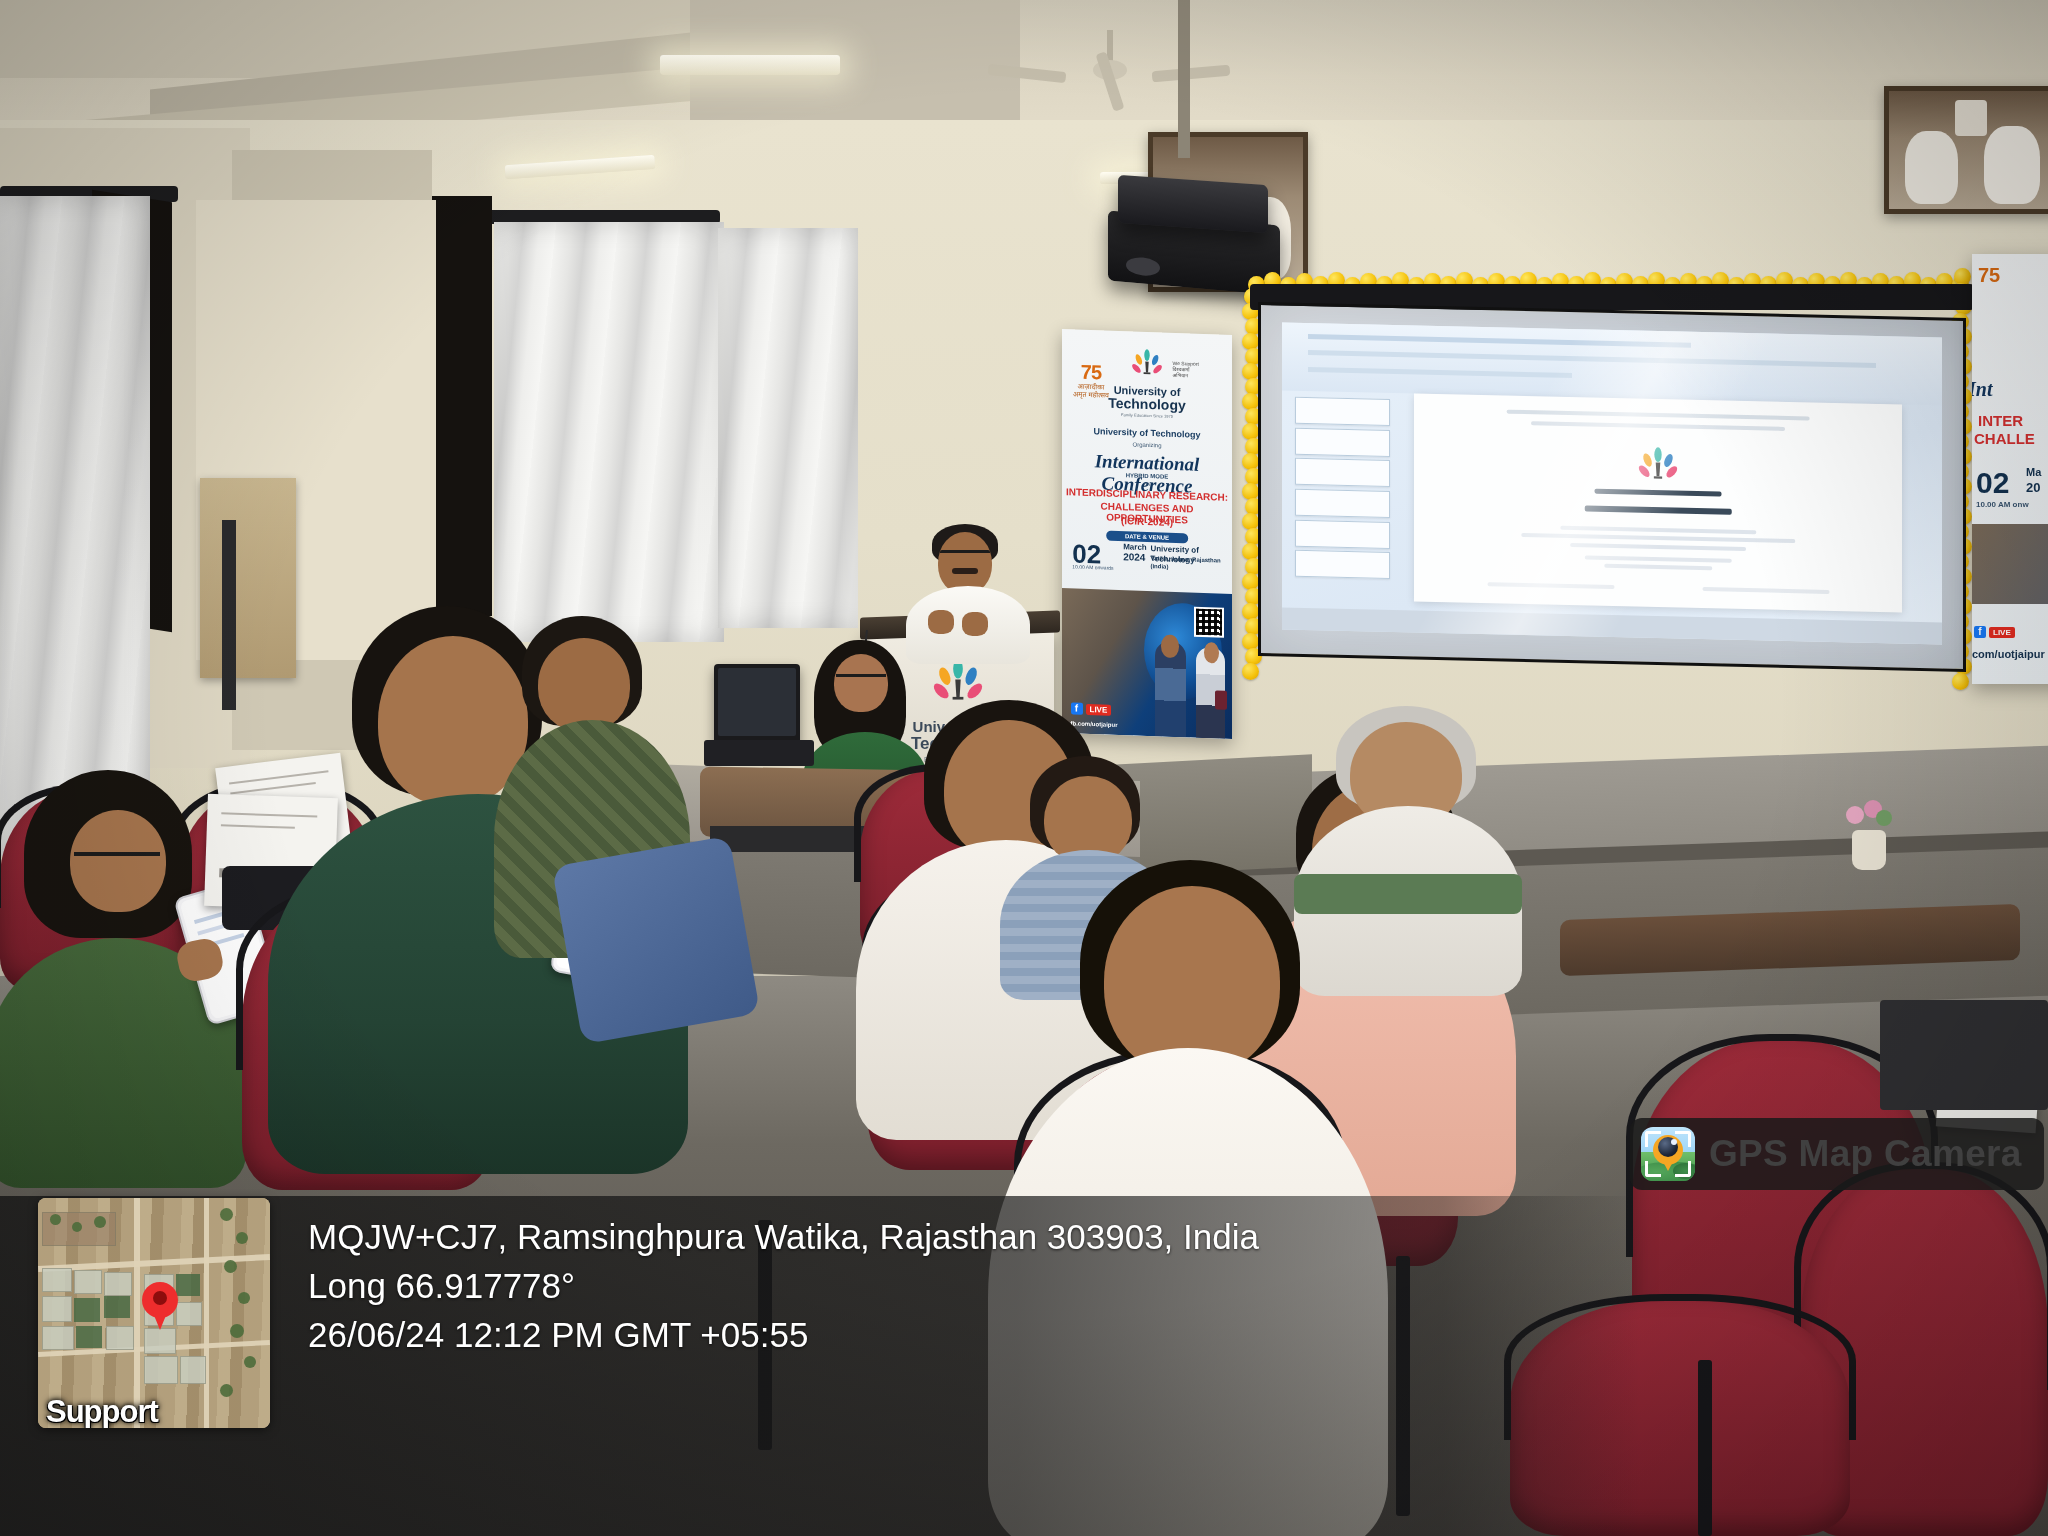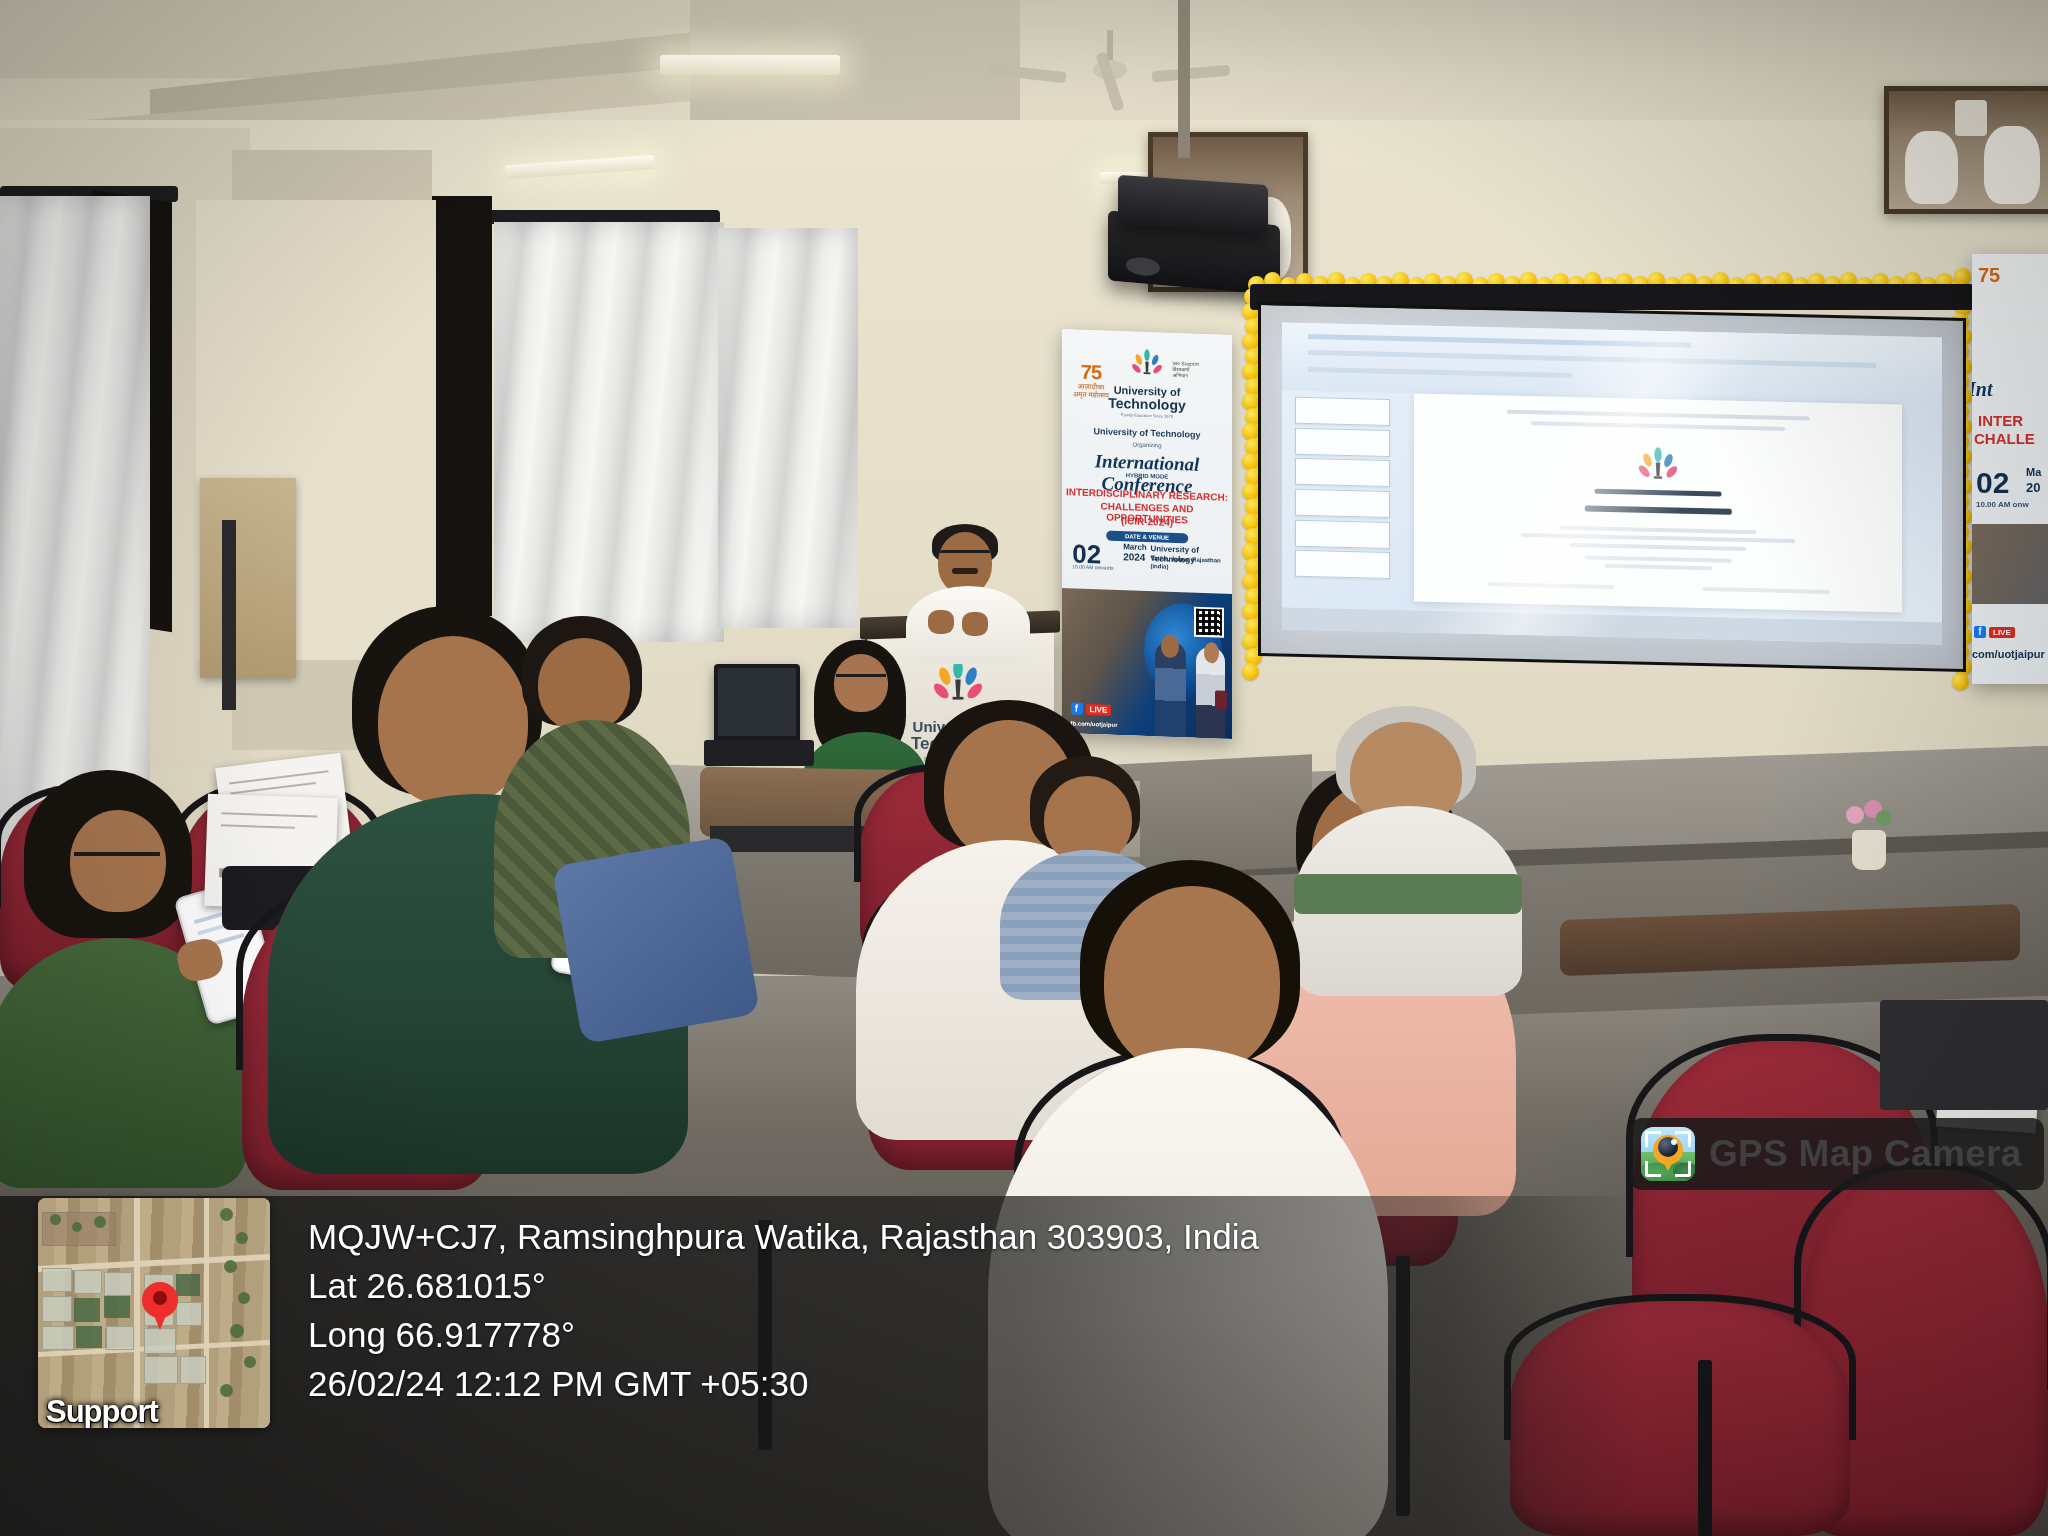--- a/index.html
+++ b/index.html
@@ -726,18 +726,17 @@
     <div class="tree" style="left:200px;top:94px;width:12px;height:12px;"></div>
     <div class="tree" style="left:192px;top:126px;width:14px;height:14px;"></div>
     <div class="tree" style="left:206px;top:158px;width:12px;height:12px;"></div>
     <div class="tree" style="left:182px;top:186px;width:13px;height:13px;"></div>
     <div class="pin"></div>
     <div class="gwm">Support</div>
   </div>
 
   <div class="gps-lines">
     <div>MQJW+CJ7, Ramsinghpura Watika, Rajasthan 303903, India</div>
-    <div>Lat 26.681015°</div>
     <div>Long 66.917778°</div>
-    <div>26/02/24 12:12 PM GMT +05:30</div>
+    <div>26/06/24 12:12 PM GMT +05:55</div>
   </div>
 
 </div>
 
 </body></html>

